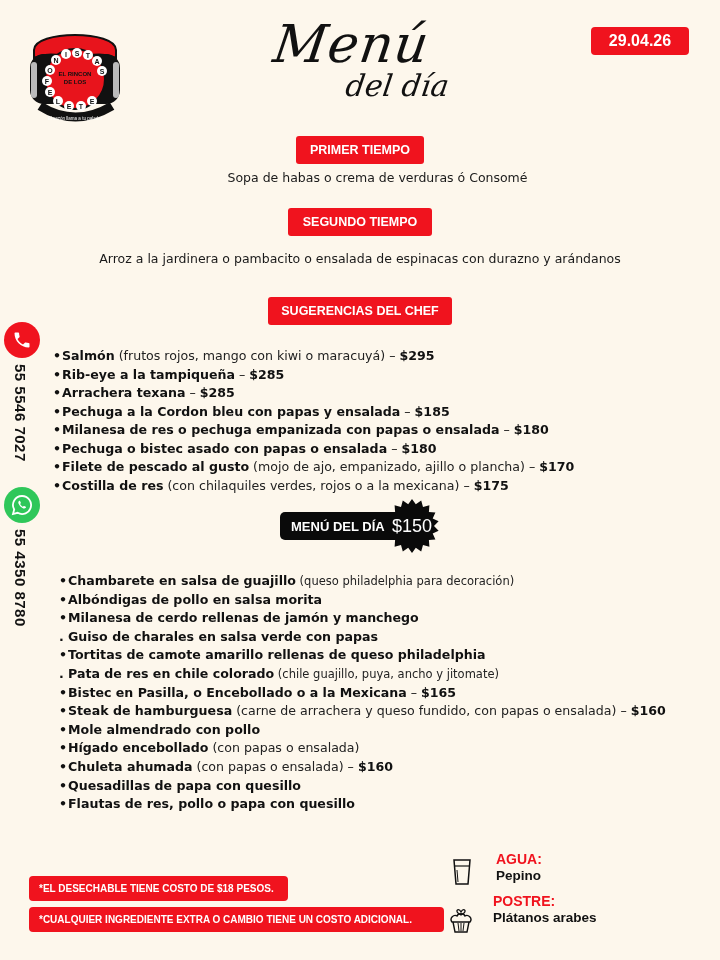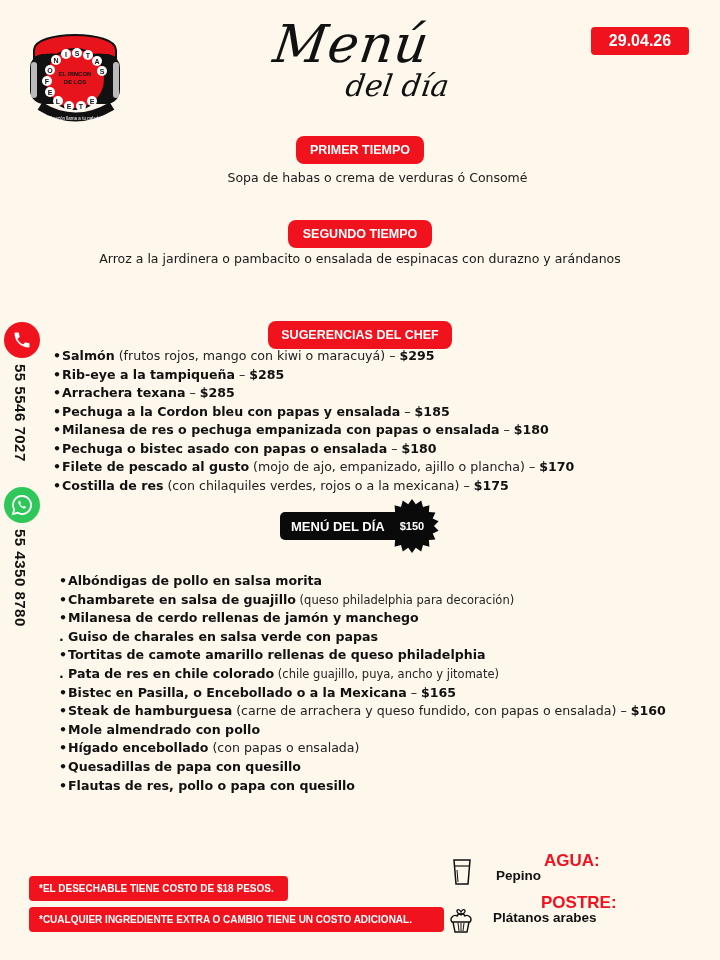--- a/index.html
+++ b/index.html
@@ -43,30 +43,30 @@
       font-weight: bold; font-size: 16px;
       display: flex; align-items: center; justify-content: center;
       padding-left: 0;
     }
 
     
     .section-header {
       position: absolute;
       background: #f0131e;
       color: #fff;
-      border-radius: 8px;
+      border-radius: 3px;
       font-family: "Liberation Sans", sans-serif;
       font-weight: bold;
       font-size: 12.5px;
       display: flex; align-items: center; justify-content: center;
       height: 28px;
     }
     #hdr-primer { left: 296px; top: 136px; width: 128px; }
-    #hdr-segundo { left: 288px; top: 208px; width: 144px; margin-top: 12px; }
-    #hdr-sugerencias { left: 268px; top: 297px; width: 184px; margin-top: 24px; }
+    #hdr-segundo { left: 288px; top: 208px; width: 144px; }
+    #hdr-sugerencias { left: 268px; top: 297px; width: 184px; }
 
     .section-desc {
       position: absolute;
       left: 0; width: 720px; text-align: center;
       font-size: 12.5px; color: #1a1a1a;
     }
     #desc-primer { top: 170px; padding-left: 35px; }
     #desc-segundo { top: 251px; }
 
     
@@ -93,21 +93,21 @@
       background: #0a0a0a; border-radius: 5px;
       color: #fff; font-family: "Liberation Sans", sans-serif;
       font-weight: bold; font-size: 13px;
       display: flex; align-items: center; padding-left: 11px;
     }
     #menudia-burst { left: 384px; top: 498px; width: 56px; height: 56px; }
     #menudia-price {
       left: 384px; top: 498px; width: 56px; height: 56px;
       display: flex; align-items: center; justify-content: center;
       color: #fff; font-family: "Liberation Sans", sans-serif;
-      font-weight: bold; font-size: 11px;
+      font-weight: normal; font-size: 18px;
     }
 
     
     .contact-circle {
       position: absolute; width: 36px; height: 36px; border-radius: 50%;
       display: flex; align-items: center; justify-content: center;
     }
     #phone-circle { left: 4px; top: 322px; background: #f0131e; }
     #wa-circle { left: 4px; top: 487px; background: #2fc75a; }
     .vertical-number {
@@ -130,21 +130,21 @@
       display: flex; align-items: center; padding-left: 10px;
       height: 25px;
     }
     #notice-1 { left: 29px; top: 876px; width: 259px; }
     #notice-2 { left: 29px; top: 907px; width: 415px; }
 
     
     .extra-label {
       position: absolute; color: #f0131e;
       font-family: "Liberation Sans", sans-serif;
-      font-weight: bold; font-size: 17px; margin-left: 48px;
+      font-weight: bold; font-size: 14px;
     }
     .extra-value {
       position: absolute; color: #111;
       font-family: "Liberation Sans", sans-serif;
       font-weight: bold; font-size: 13.5px;
     }
     #agua-label { left: 496px; top: 851px; }
     #agua-value { left: 496px; top: 868px; }
     #postre-label { left: 493px; top: 893px; }
     #postre-value { left: 493px; top: 910px; }
@@ -220,30 +220,31 @@
     <li><span class="bullet">•</span><span class="name">Costilla de res</span><span class="note"> (con chilaquiles verdes, rojos o a la mexicana)</span><span class="sep"> – </span><span class="price">$175</span></li>
   </ul>
 
 <div id="menudia-pill" class="abs">MENÚ DEL DÍA</div>
 <svg id="menudia-burst" class="abs" viewBox="0 0 56 56">
   <polygon id="burst-poly" fill="#0a0a0a" points="28.0,1.0 31.8,6.3 37.2,2.6 39.0,8.9 45.4,7.3 44.9,13.9 51.4,14.5 48.7,20.5 54.6,23.3 50.0,28.0 54.6,32.7 48.7,35.5 51.4,41.5 44.9,42.1 45.4,48.7 39.0,47.1 37.2,53.4 31.8,49.7 28.0,55.0 24.2,49.7 18.8,53.4 17.0,47.1 10.6,48.7 11.1,42.1 4.6,41.5 7.3,35.5 1.4,32.7 6.0,28.0 1.4,23.3 7.3,20.5 4.6,14.5 11.1,13.9 10.6,7.3 17.0,8.9 18.8,2.6 24.2,6.3"></polygon>
 </svg>
 <div id="menudia-price" class="abs">$150</div>
 
 <ul id="day-list" class="menu-list">
+    <li><span class="bullet">•</span><span class="name">Chambarete en salsa de guajillo</span><span class="note small"> (queso philadelphia para decoración)</span></li>
     <li><span class="bullet">•</span><span class="name">Albóndigas de pollo en salsa morita</span></li>
-    <li><span class="bullet">•</span><span class="name">Chambarete en salsa de guajillo</span><span class="note small"> (queso philadelphia para decoración)</span></li>
     <li><span class="bullet">•</span><span class="name">Milanesa de cerdo rellenas de jamón y manchego</span></li>
     <li><span class="bullet">.</span><span class="name">Guiso de charales en salsa verde con papas</span></li>
     <li><span class="bullet">•</span><span class="name">Tortitas de camote amarillo rellenas de queso philadelphia</span></li>
     <li><span class="bullet">.</span><span class="name">Pata de res en chile colorado</span><span class="note small"> (chile guajillo, puya, ancho y jitomate)</span></li>
     <li><span class="bullet">•</span><span class="name">Bistec en Pasilla, o Encebollado o a la Mexicana</span><span class="sep"> – </span><span class="price">$165</span></li>
     <li><span class="bullet">•</span><span class="name">Steak de hamburguesa</span><span class="note"> (carne de arrachera y queso fundido, con papas o ensalada)</span><span class="sep"> – </span><span class="price">$160</span></li>
     <li><span class="bullet">•</span><span class="name">Mole almendrado con pollo</span></li>
     <li><span class="bullet">•</span><span class="name">Hígado encebollado</span><span class="note"> (con papas o ensalada)</span></li>
+    <li><span class="bullet">•</span><span class="name">Chuleta ahumada</span><span class="note"> (con papas o ensalada)</span><span class="sep"> – </span><span class="price">$160</span></li>
     <li><span class="bullet">•</span><span class="name">Quesadillas de papa con quesillo</span></li>
     <li><span class="bullet">•</span><span class="name">Flautas de res, pollo o papa con quesillo</span></li>
   </ul>
 
 <div id="phone-circle" class="contact-circle">
   <svg width="20" height="20" viewBox="0 0 24 24">
     <path d="M6.6 10.8c1.4 2.8 3.8 5.1 6.6 6.6l2.2-2.2c.3-.3.7-.4 1-.2 1.1.4 2.3.6 3.6.6.6 0 1 .4 1 1V20c0 .6-.4 1-1 1C10.6 21 3 13.4 3 4c0-.6.4-1 1-1h3.5c.6 0 1 .4 1 1 0 1.3.2 2.5.6 3.6.1.3 0 .7-.2 1l-2.3 2.2z" fill="#fff"></path>
   </svg>
 </div>
 <div id="phone-number" class="vertical-number">55 5546 7027</div>

